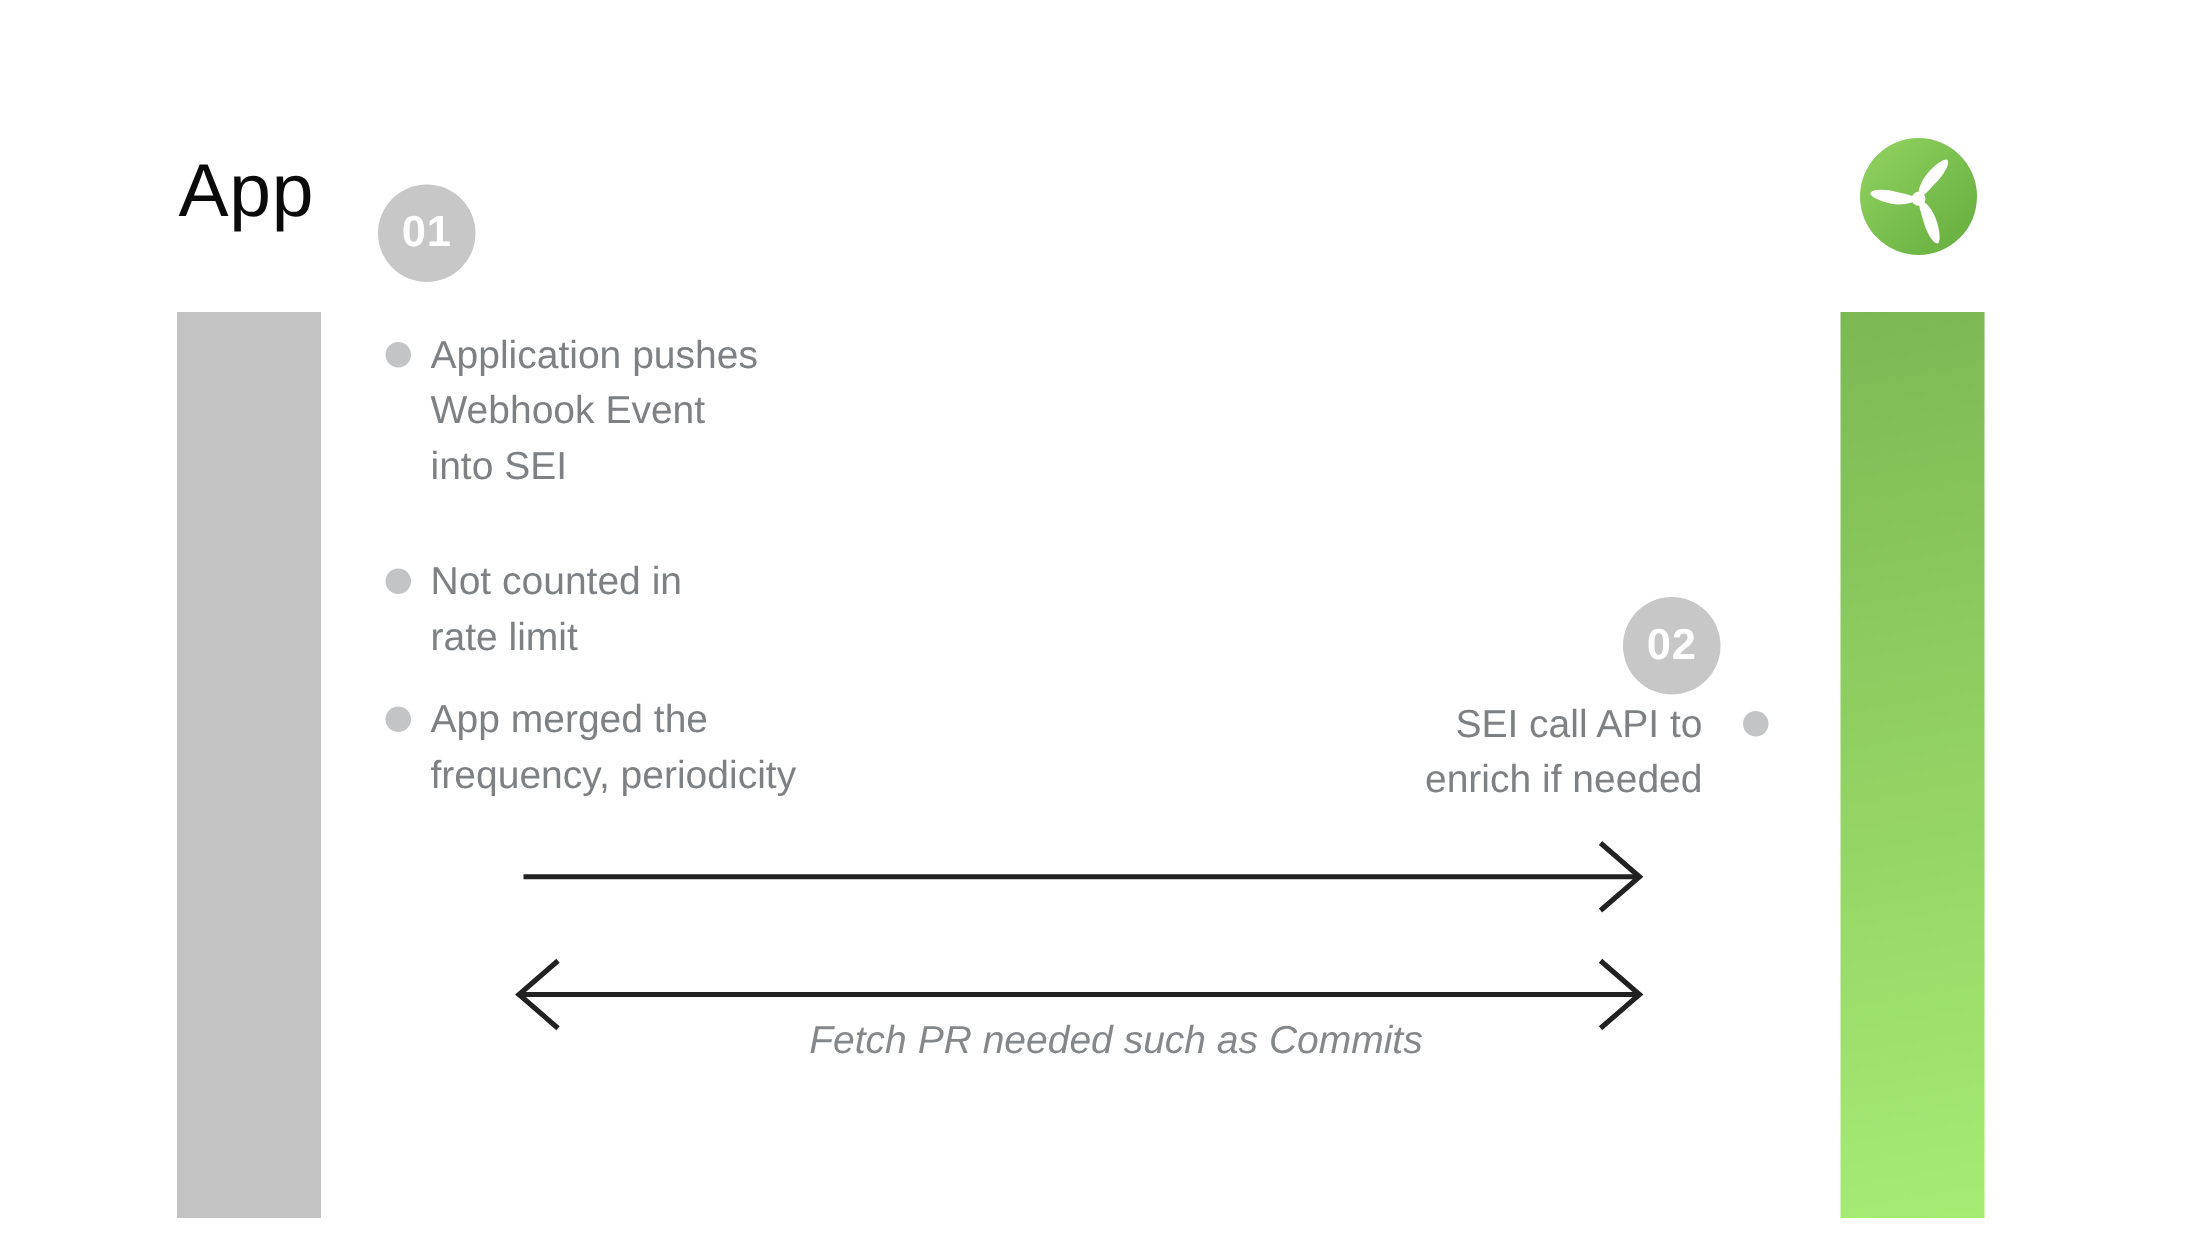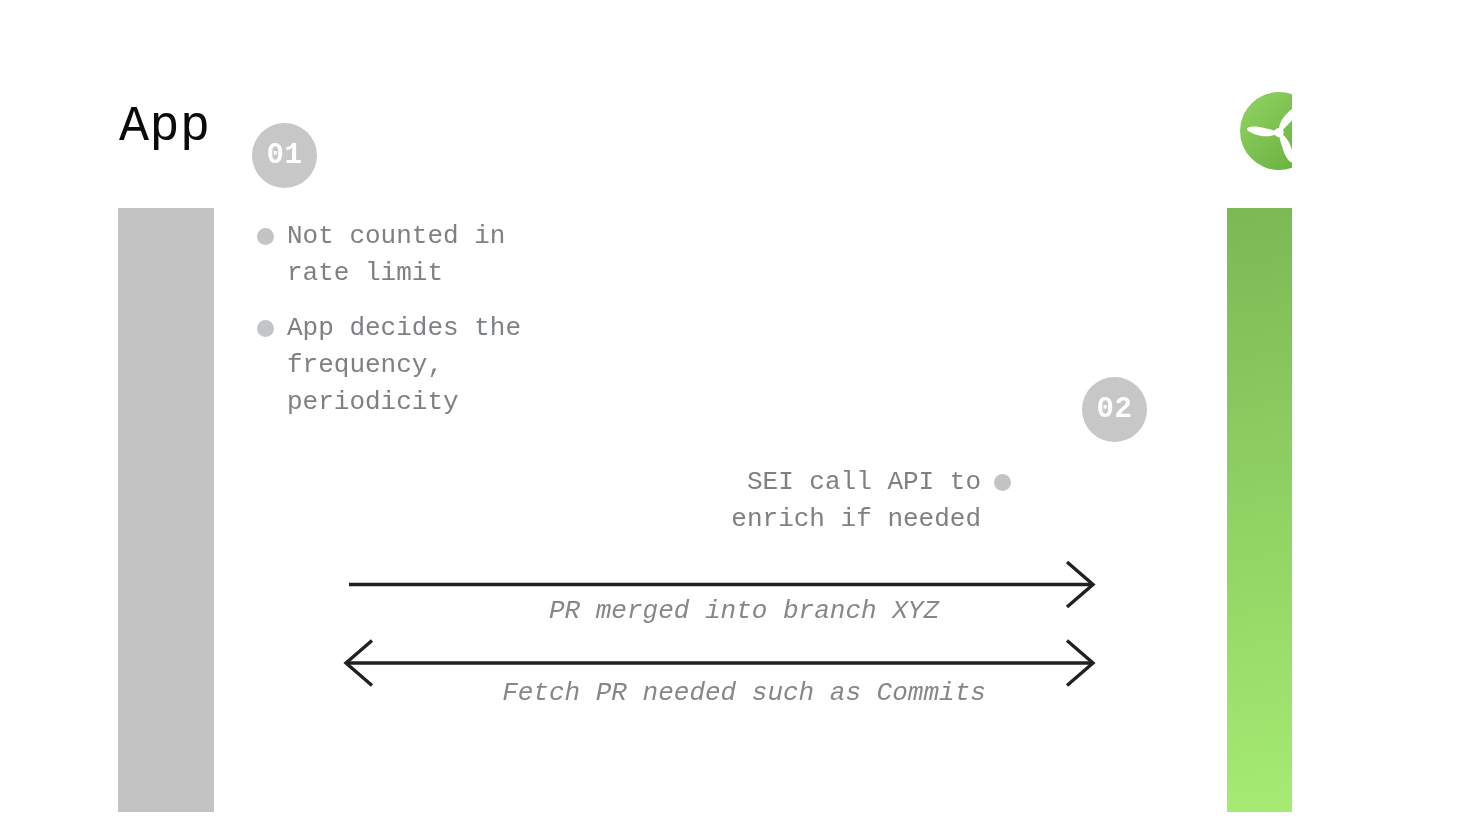--- a/index.html
+++ b/index.html
@@ -1,21 +1,21 @@
 <!DOCTYPE html>
 <html style="--background: #ffffff; --title_black: #0a0a0a; --gray_bar: #c3c3c3; --green_bar_top: #7cb854; --green_bar_bottom: #a6ec73; --badge_bg: #c7c7c7; --badge_text: #ffffff; --text_gray: #7e8184; --bullet_gray: #c2c4c6; --label_gray: #85888b; --arrow_black: #212121; --logo_green_light: #92d463; --logo_green_dark: #63ac3c;"><head>
 <meta charset="utf-8">
 <style>
   html, body { margin: 0; padding: 0; background: #ffffff; }
   .canvas {
     position: relative;
-    width: 1292px;
+    width: 1460px;
     height: 824px;
     background: var(--background, #ffffff);
-    font-family: Liberation Mono, monospace;
+    font-family: Liberation Sans, sans-serif;
     overflow: hidden;
   }
 
   .app-title {
     position: absolute;
     left: 119px;
     top: 98px;
     font-size: 50px;
     font-weight: 400;
     color: var(--title_black, #0a0a0a);
@@ -47,21 +47,21 @@
     background: var(--badge_bg, #c7c7c7);
     color: var(--badge_text, #ffffff);
     font-size: 29px;
     font-weight: 700;
     display: flex;
     align-items: center;
     justify-content: center;
     letter-spacing: 0.5px;
   }
   .badge-01 { left: 252px;  top: 123px; }
-  .badge-02 { left: 1082px; top: 377px; }
+  .badge-02 { left: 1082px; top: 398px; }
 
   .bullet-list {
     position: absolute;
     left: 257px;
     top: 218px;
     width: 330px;
   }
   .bullet-item {
     display: flex;
     align-items: flex-start;
@@ -83,20 +83,21 @@
     color: var(--text_gray, #7e8184);
     white-space: pre-line;
   }
 
   .right-note {
     position: absolute;
     right: 281px;
     top: 464px;
     display: flex;
     align-items: flex-start;
+    gap: 14px;
   }
   .right-note .bullet-text { text-align: right; }
   .right-note .bullet-dot  { margin-right: 0; margin-left: 13px; }
 
   .arrows-svg {
     position: absolute;
     left: 330px;
     top: 545px;
     width: 790px;
     height: 150px;
@@ -138,28 +139,34 @@
         <path d="M50,52 C44,46 42,34 45,22 C47,14 50,9 52,11 C55,13 56,24 54,34 C53,42 52,48 50,52 Z" transform="rotate(35 50 52)"></path>
         <path d="M50,52 C44,46 42,34 45,22 C47,14 50,9 52,11 C55,13 56,24 54,34 C53,42 52,48 50,52 Z" transform="rotate(155 50 52)"></path>
         <path d="M50,52 C44,46 42,34 45,22 C47,14 50,9 52,11 C55,13 56,24 54,34 C53,42 52,48 50,52 Z" transform="rotate(275 50 52)"></path>
       </g>
     </svg>
   </div>
 
   <div class="badge badge-01">01</div>
 
   <div class="bullet-list">
+    <div class="bullet-item mb-lg">
+      <span class="bullet-dot"></span>
+      <span class="bullet-text">Application pushes
+Webhook Event
+into SEI</span>
+    </div>
     <div class="bullet-item mb-sm">
       <span class="bullet-dot"></span>
       <span class="bullet-text">Not counted in
 rate limit</span>
     </div>
     <div class="bullet-item">
       <span class="bullet-dot"></span>
-      <span class="bullet-text">App decides the
+      <span class="bullet-text">App merged the
 frequency, periodicity</span>
     </div>
   </div>
 
   <div class="badge badge-02">02</div>
 
   <div class="right-note">
     <span class="bullet-text">SEI call API to
 enrich if needed</span>
     <span class="bullet-dot"></span>
@@ -170,16 +177,15 @@
       <line x1="19" y1="39.5" x2="762" y2="39.5"></line>
       <polyline points="737,17 763,39.5 737,62" stroke-linejoin="miter"></polyline>
     </g>
     <g stroke="var(--arrow_black, #212121)" stroke-width="3.4" fill="none">
       <line x1="17" y1="118" x2="762" y2="118"></line>
       <polyline points="42,95.5 16,118 42,140.5" stroke-linejoin="miter"></polyline>
       <polyline points="737,95.5 763,118 737,140.5" stroke-linejoin="miter"></polyline>
     </g>
   </svg>
 
-  <div class="arrow-label arrow-label-1">PR merged into branch XYZ</div>
   <div class="arrow-label arrow-label-2">Fetch PR needed such as Commits</div>
 
 </div>
 
 </body></html>

